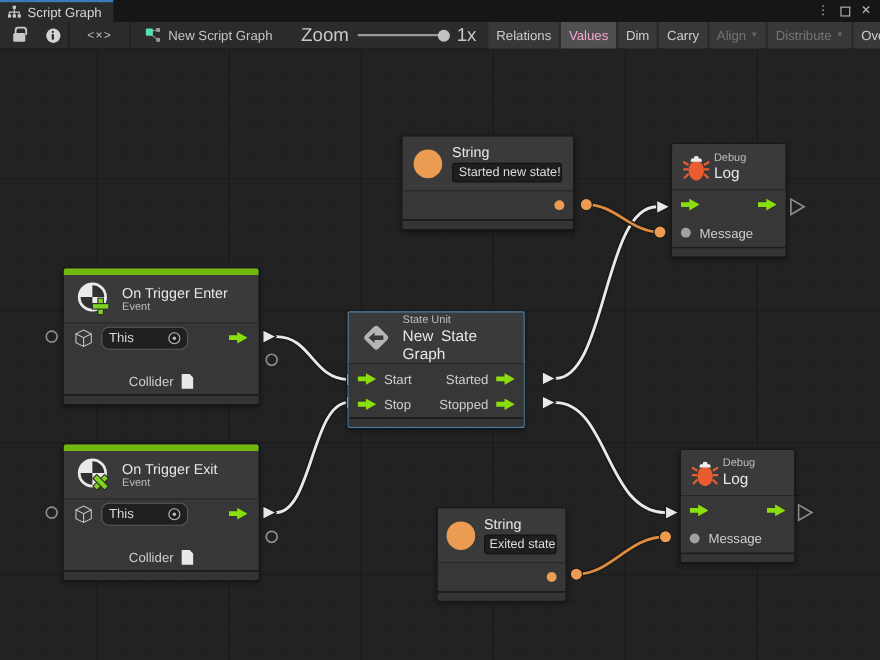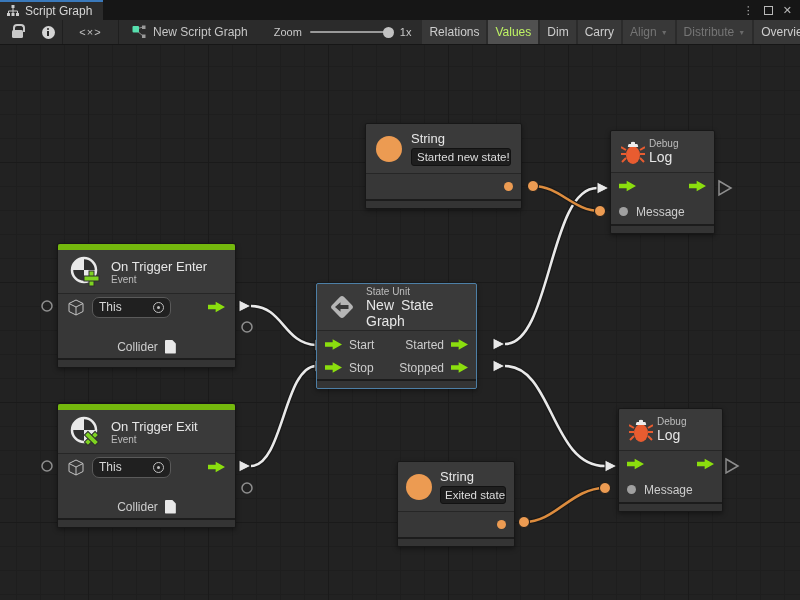--- a/index.html
+++ b/index.html
@@ -25,26 +25,26 @@
   .lock-wrap { width:34px; }
   .lock { position:relative; width:11px; height:8px; background:#c8c8c8; border-radius:1.5px; margin-top:4px; }
   .lock::before { content:""; position:absolute; left:1.5px; top:-6px; width:8px; height:6px;
     border:2px solid #c8c8c8; border-bottom:none; border-radius:4px 4px 0 0; }
   .info-wrap { width:28px; }
   .info { width:13px; height:13px; border-radius:50%; background:#d4d4d4; position:relative; }
   .info::before { content:""; position:absolute; left:5.5px; top:2.5px; width:2px; height:2px; background:#262626; border-radius:50%; }
   .info::after  { content:""; position:absolute; left:5.5px; top:5.5px; width:2px; height:5px; background:#262626; }
   .breadcrumb { width:55px; color:#c0c0c0; font-size:11px; letter-spacing:1px; }
   .graph-ref { gap:7px; padding:0 12px 0 13px; }
-  .zoom-group { gap:8px; padding-left:14px; color:#c9c9c9; font-size:11px; }
+  .zoom-group { gap:8px; padding-left:14px; color:#c9c9c9; font-size:17px; }
   .zoom-track { width:82px; height:2px; background:#9a9a9a; position:relative; border-radius:1px; }
   .zoom-handle { position:absolute; right:-2px; top:-4.5px; width:11px; height:11px; border-radius:50%; background:#c2c2c2; }
   .tb-buttons { display:flex; gap:2px; margin-left:11px; height:25px; align-items:stretch; }
   .tb-btn { display:flex; align-items:center; gap:4px; padding:0 7px; background:#383838; color:#cdcdcd; cursor:default; }
-  .tb-btn.active { background:#505050; color:#bef264; }
+  .tb-btn.active { background:#505050; color:#f9a8d4; }
   .tb-btn.disabled { color:#757575; }
   .caret { font-size:7px; color:#8a8a8a; }
   .tb-btn.disabled .caret { color:#6a6a6a; }
 
   
   .canvas { position:relative; width:800px; height:555px; background-color:#222222;
     background-image:
       linear-gradient(90deg,#1a1a1a 1px,transparent 1px),
       linear-gradient(#1a1a1a 1px,transparent 1px),
       linear-gradient(90deg,#1e1e1e 1px,transparent 1px),

